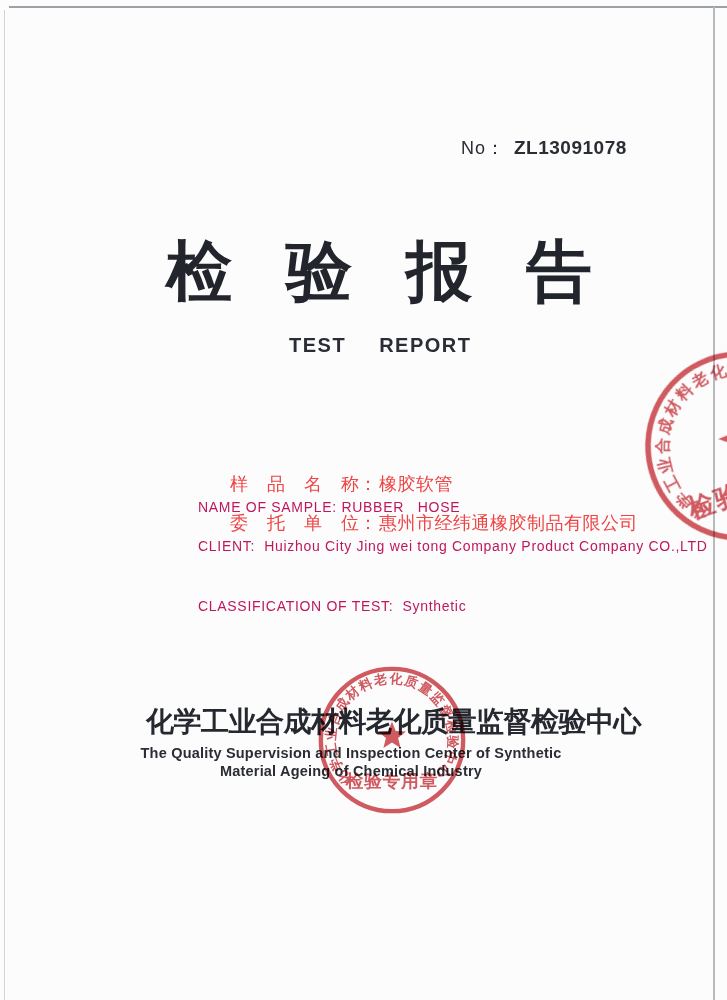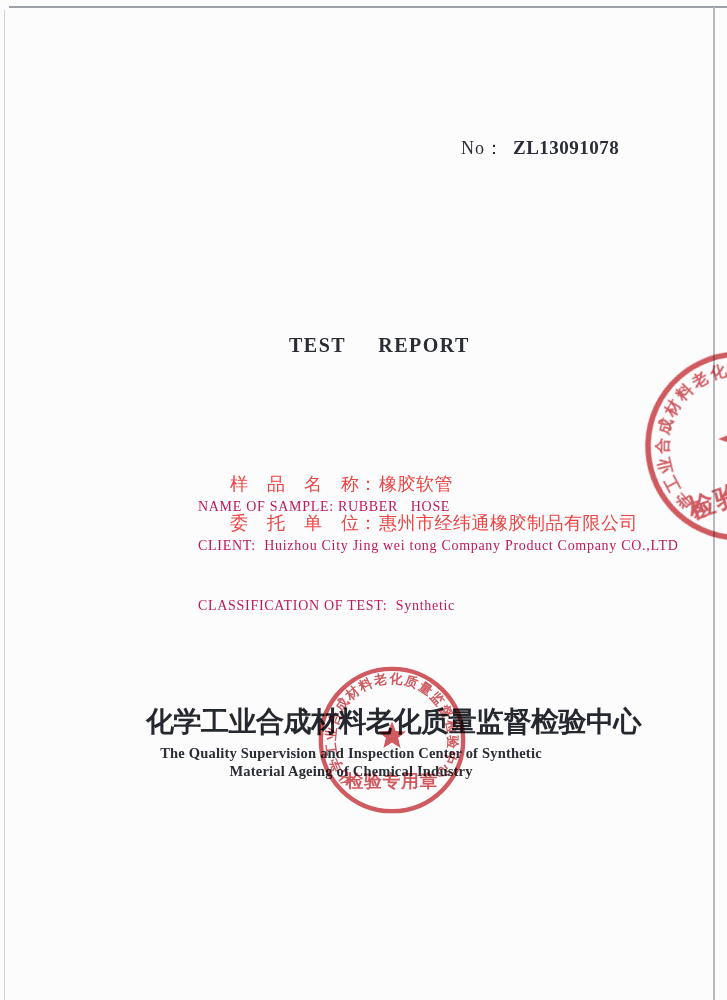--- a/index.html
+++ b/index.html
@@ -1,20 +1,20 @@
 <!DOCTYPE html>
 <html><head>
 <meta charset="utf-8">
 <style>
   * { margin: 0; padding: 0; box-sizing: border-box; }
   html, body { width: 727px; height: 1000px; background: #fbfbfc; overflow: hidden; }
   .scan {
     position: relative; width: 727px; height: 1000px;
     background: #fcfcfd; overflow: hidden;
-    font-family: Liberation Serif, serif;
+    font-family: Liberation Sans, sans-serif;
     color: #33353c;
   }
   
   .edge-top    { position: absolute; left: 9px;  top: 6px;  width: 718px; height: 2px; background: #9ba1a7; }
   .edge-left   { position: absolute; left: 4px;  top: 10px; width: 1px;  height: 990px; background: #d3d6d8; }
   .edge-right  { position: absolute; left: 713px; top: 7px; width: 2px;  height: 993px; background: #b7bbbe; }
 
   .doc-no { position: absolute; left: 461px; top: 136px; font-size: 18px; color: #2b2d35; white-space: pre; }
   .doc-no .no-label { letter-spacing: 1px; }
   .doc-no .no-value { font-weight: bold; font-size: 19px; margin-left: 9px; letter-spacing: 0.5px; }
@@ -61,20 +61,21 @@
 <body>
 
 <div class="scan">
 
   <div class="edge-top"></div>
   <div class="edge-left"></div>
   <div class="edge-right"></div>
 
   <div class="doc-no"><span class="no-label">No：</span><span class="no-value">ZL13091078</span></div>
 
+  <div class="title-zh">检验报告</div>
   <div class="title-en">TEST REPORT</div>
 
   <div class="field field-1">
     <div class="zh-line"><span class="zh-label">样品名称</span><span class="zh-colon">：</span><span class="zh-value">橡胶软管</span></div>
     <div class="en-line">NAME OF SAMPLE: RUBBER   HOSE</div>
   </div>
 
   <div class="field field-2">
     <div class="zh-line"><span class="zh-label">委托单位</span><span class="zh-colon">：</span><span class="zh-value">惠州市经纬通橡胶制品有限公司</span></div>
     <div class="en-line">CLIENT:  Huizhou City Jing wei tong Company Product Company CO.,LTD</div>

